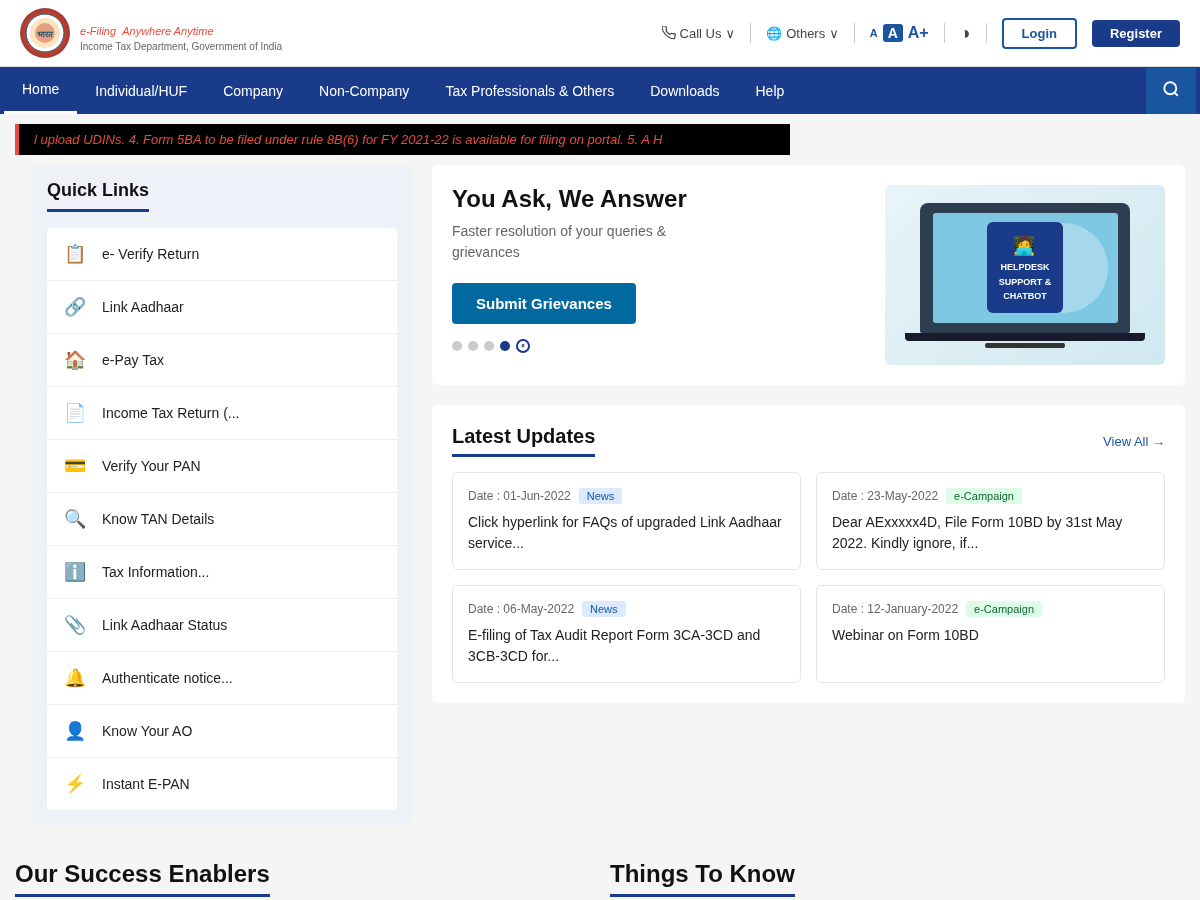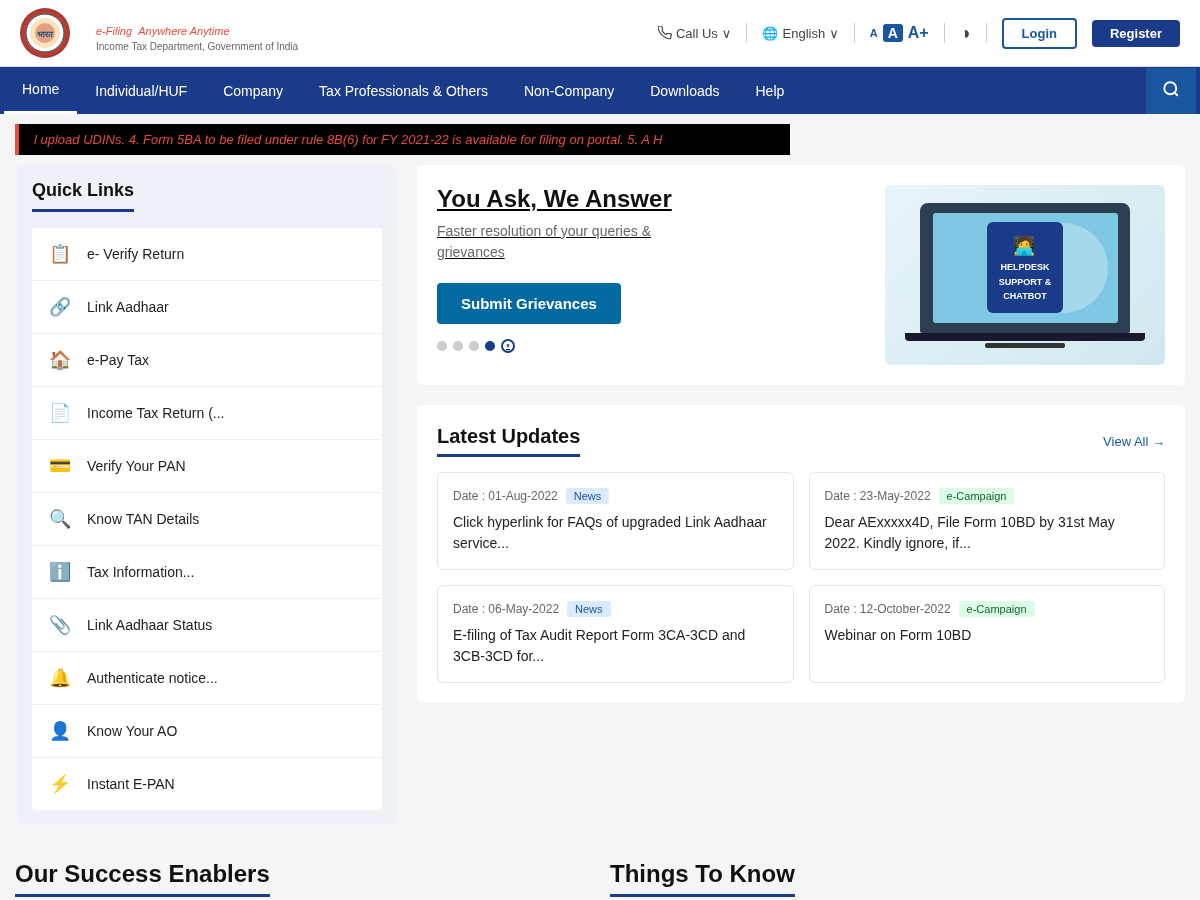--- a/index.html
+++ b/index.html
@@ -7,21 +7,21 @@
 
     
     .top-header {
       background: #fff;
       display: flex;
       align-items: center;
       justify-content: space-between;
       padding: 8px 20px;
       border-bottom: 1px solid #ddd;
     }
-    .logo-area { display: flex; align-items: center; gap: 26px; }
+    .logo-area { display: flex; align-items: center; gap: 10px; }
     .logo-emblem {
       width: 50px; height: 50px;
       background: radial-gradient(circle, #f5a623 20%, #c0392b 60%, #1a5276 100%);
       border-radius: 50%;
       display: flex; align-items: center; justify-content: center;
       font-size: 10px; color: white; font-weight: bold;
     }
     .logo-text { display: flex; flex-direction: column; }
     .logo-title { color: #1a56a0; font-size: 22px; font-weight: bold; }
     .logo-title span { color: #e74c3c; font-size: 11px; font-style: italic; font-weight: normal; }
@@ -65,21 +65,21 @@
 
     
     .ticker {
       background: #000000; border-left: 4px solid #e74c3c;
       padding: 8px 15px; margin: 10px 410px 10px 15px;
       font-size: 13px; color: #e74c3c; overflow: hidden; white-space: nowrap; font-style: italic;
     }
 
     
     .main-content {
-      display: flex; gap: 0; padding: 0 15px 15px 17px;
+      display: flex; gap: 0; padding: 0 15px 15px 32px;
     }
 
     
     .quick-links {
       width: 380px; min-width: 380px;
       background: #eef1f7; border-radius: 6px; padding: 15px;
       margin-right: 20px;
     }
     .quick-links-title {
       font-size: 18px; font-weight: bold; color: #111; margin-bottom: 8px;
@@ -99,21 +99,21 @@
     }
 
     
     .right-content { flex: 1; }
 
     
     .hero-section {
       background: white; border-radius: 6px; padding: 20px;
       margin-bottom: 20px; display: flex; gap: 20px; align-items: flex-start;
     }
-    .hero-text { flex: 1; text-decoration: underline; }
+    .hero-text { flex: 1; }
     .hero-title { font-size: 24px; font-weight: bold; color: #111; margin-bottom: 8px; }
     .hero-subtitle { color: #666; font-size: 14px; margin-bottom: 20px; line-height: 1.5; }
     .submit-btn {
       background: #0369a1; color: white; border: none;
       padding: 12px 24px; border-radius: 4px; cursor: pointer;
       font-size: 15px; font-weight: bold;
     }
     .hero-dots { display: flex; align-items: center; gap: 6px; margin-top: 15px; }
     .dot { width: 10px; height: 10px; border-radius: 50%; background: #ccc; }
     .dot.active { background: #1a3a8a; }
@@ -183,42 +183,42 @@
 
   <div class="header-right">
     <a class="header-btn">
       <svg viewBox="0 0 24 24" fill="none" stroke="currentColor" stroke-width="2">
           <path d="M22 16.92v3a2 2 0 01-2.18 2 19.79 19.79 0 01-8.63-3.07A19.5 19.5 0 013.07 10.8a19.79 19.79 0 01-3.07-8.68A2 2 0 012 0h3a2 2 0 012 1.72c.127.96.361 1.903.7 2.81a2 2 0 01-.45 2.11L6.91 7.91a16 16 0 006.59 6.59l1.27-1.27a2 2 0 012.11-.45c.907.339 1.85.573 2.81.7A2 2 0 0122 16.92z"></path>
         </svg>
       <span>Call Us</span> ∨
     </a>
     <div class="divider-v"></div>
     <a class="header-btn">
-      🌐 <span>English</span> ∨
+      🌐 <span>Others</span> ∨
     </a>
     <div class="divider-v"></div>
     <div class="font-size-btns">
       <span class="font-btn" style="font-size:11px;">A</span>
       <span class="font-btn active" style="font-size:14px;">A</span>
       <span class="font-btn" style="font-size:16px;">A+</span>
     </div>
     <div class="divider-v"></div>
     <span class="contrast-btn">◑</span>
     <div class="divider-v"></div>
     <button class="login-btn">Login</button>
     <button class="register-btn">Register</button>
   </div>
 </div>
 
 <nav class="main-nav">
   <div class="nav-item active">Home</div>
   <div class="nav-item">Individual/HUF</div>
   <div class="nav-item">Company</div>
+  <div class="nav-item">Non-Company</div>
   <div class="nav-item">Tax Professionals &amp; Others</div>
-  <div class="nav-item">Non-Company</div>
   <div class="nav-item">Downloads</div>
   <div class="nav-item">Help</div>
   <button class="nav-search">
     <svg width="18" height="18" viewBox="0 0 24 24" fill="none" stroke="white" stroke-width="2.5">
         <circle cx="11" cy="11" r="8"></circle>
         <line x1="21" y1="21" x2="16.65" y2="16.65"></line>
       </svg>
   </button>
 </nav>
 
@@ -320,21 +320,21 @@
 
     <div class="latest-updates">
       <div class="section-header">
         <div class="section-title">Latest Updates</div>
         <a class="view-all">View All →</a>
       </div>
       <div class="updates-grid">
 
         <div class="update-card">
           <div class="update-meta">
-            <span class="update-date">Date : 01-Aug-2022</span>
+            <span class="update-date">Date : 01-Jun-2022</span>
             <span class="update-badge badge-news">News</span>
           </div>
           <div class="update-text">Click hyperlink for FAQs of upgraded Link Aadhaar service...</div>
         </div>
 
         <div class="update-card">
           <div class="update-meta">
             <span class="update-date">Date : 23-May-2022</span>
             <span class="update-badge badge-campaign">e-Campaign</span>
           </div>
@@ -344,21 +344,21 @@
         <div class="update-card">
           <div class="update-meta">
             <span class="update-date">Date : 06-May-2022</span>
             <span class="update-badge badge-news">News</span>
           </div>
           <div class="update-text">E-filing of Tax Audit Report Form 3CA-3CD and 3CB-3CD for...</div>
         </div>
 
         <div class="update-card">
           <div class="update-meta">
-            <span class="update-date">Date : 12-October-2022</span>
+            <span class="update-date">Date : 12-January-2022</span>
             <span class="update-badge badge-campaign">e-Campaign</span>
           </div>
           <div class="update-text">Webinar on Form 10BD</div>
         </div>
 
       </div>
     </div>
 
   </div>
 </div>

